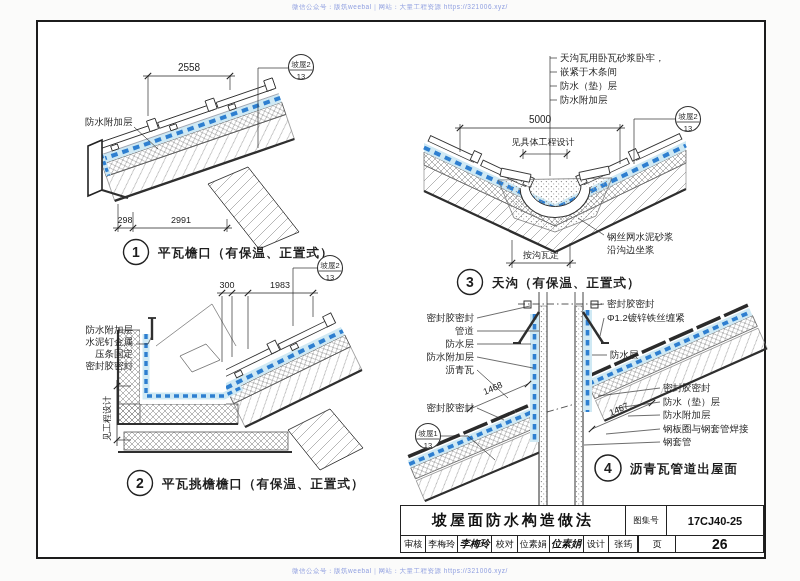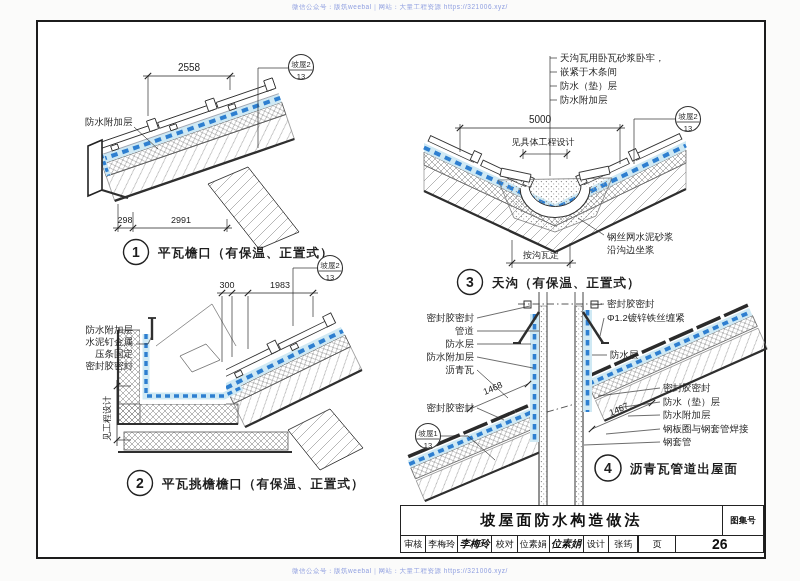--- a/index.html
+++ b/index.html
@@ -18,21 +18,21 @@
   .ln{stroke:#2f2f2f;fill:none;}
   
   .tblock{position:absolute;left:400px;top:505px;width:362px;height:46px;
        border:1.5px solid #222;display:flex;flex-direction:column;background:#fff;}
   .tb-row1{display:flex;height:29px;border-bottom:1px solid #222;}
   .tb-row2{display:flex;flex:1;}
   .tb-title{flex:1;display:flex;align-items:center;justify-content:center;
        font-size:15px;font-weight:700;letter-spacing:3px;color:#111;}
   .tb-cell{display:flex;align-items:center;justify-content:center;
        border-left:1px solid #222;font-size:9px;color:#111;white-space:nowrap;overflow:hidden;}
-  .tb-atlas-label{width:40px;font-size:8.5px;font-weight:bold;}
+  .tb-atlas-label{width:40px;font-size:8.5px;}
   .tb-atlas-no{width:96px;font-size:11px;font-weight:700;}
   .tb-row2 .tb-cell:first-child{border-left:none;}
   .sig{font-family:"Liberation Serif","DejaVu Serif",serif;font-style:italic;
        font-weight:700;font-size:10px;}
 </style>
 </head>
 <body>
 
 <div class="watermark wm-top">微信公众号：版筑weebal｜网站：大量工程资源 https://321006.xyz/</div>
 <div class="frame"></div>
@@ -400,20 +400,21 @@
       <text x="608" y="473" text-anchor="middle" class="num">4</text>
       <text x="630" y="473" class="cap">沥青瓦管道出屋面</text>
     </g>
   </g>
 </svg>
 
 <div class="tblock">
   <div class="tb-row1">
     <div class="tb-title">坡屋面防水构造做法</div>
     <div class="tb-cell tb-atlas-label">图集号</div>
+    <div class="tb-cell tb-atlas-no">17CJ40-25</div>
   </div>
   <div class="tb-row2">
     <div class="tb-cell" style="width:27px">审核</div>
     <div class="tb-cell" style="width:34px">李梅玲</div>
     <div class="tb-cell sig" style="width:37px">李梅玲</div>
     <div class="tb-cell" style="width:27px">校对</div>
     <div class="tb-cell" style="width:34px">位素娟</div>
     <div class="tb-cell sig" style="width:37px">位素娟</div>
     <div class="tb-cell" style="width:27px">设计</div>
     <div class="tb-cell" style="width:31px">张筠</div>

